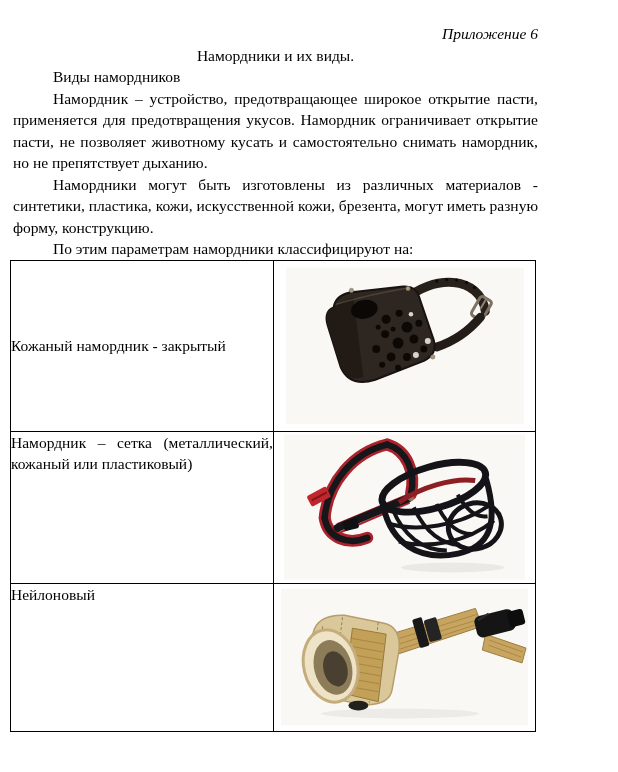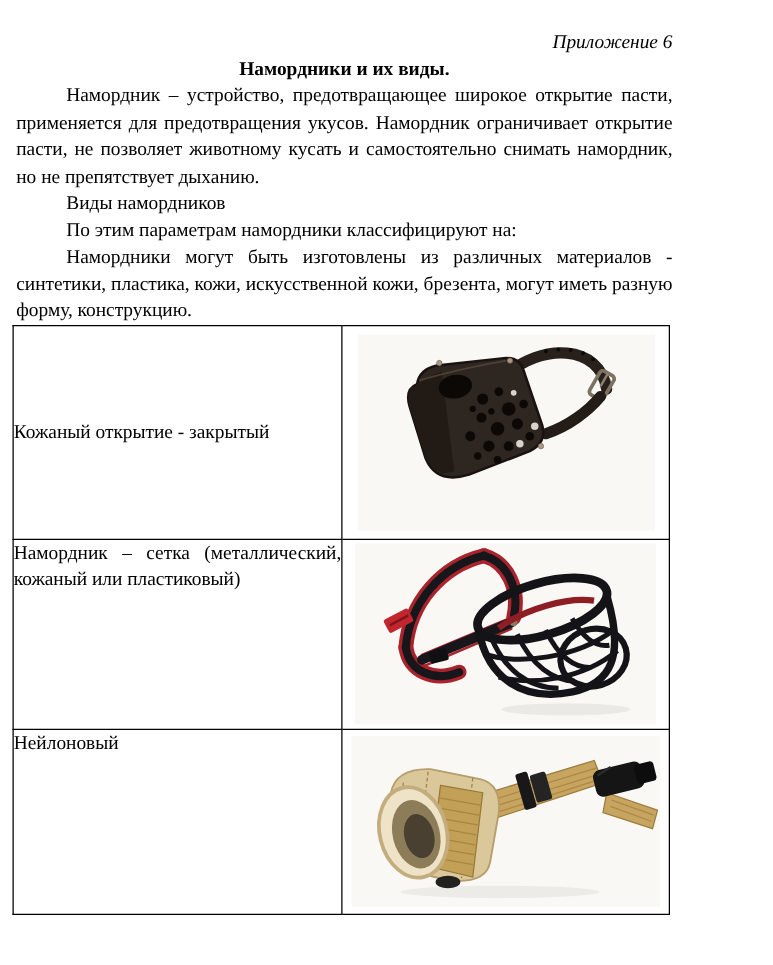--- a/index.html
+++ b/index.html
@@ -9,21 +9,21 @@
     box-sizing:border-box;
     background:#ffffff;
     color:#000;
     font-family:"Liberation Serif","DejaVu Serif",serif;
     font-size:15.5px;
     line-height:21.5px;
     padding:23px 28px 0 13px;
     overflow:hidden;
   }
   .appendix{text-align:right;font-style:italic;margin:0;}
-  .doc-title{font-size:15.5px;font-weight:bold;text-align:center;margin:0;}
+  .doc-title{font-size:15.5px;font-weight:normal;text-align:center;margin:0;}
   .para{margin:0;text-align:justify;text-indent:40px;}
   .para.plain{text-align:left;}
   table.muzzle-table{
     border-collapse:collapse;
     table-layout:fixed;
     width:523px;
     margin-left:-3px;
   }
   table.muzzle-table td{
     border:1.5px solid #000;
@@ -40,33 +40,33 @@
 </style>
 </head>
 <body>
 
 <div class="page">
 
   <p class="appendix">Приложение 6</p>
 
   <h1 class="doc-title">Намордники и их виды.</h1>
 
+  <p class="para plain">Виды намордников</p>
+
   <p class="para">Намордник – устройство, предотвращающее широкое открытие пасти, применяется для предотвращения укусов. Намордник ограничивает открытие пасти, не позволяет животному кусать и самостоятельно снимать намордник, но не препятствует дыханию.</p>
 
-  <p class="para plain">Виды намордников</p>
+  <p class="para">Намордники могут быть изготовлены из различных материалов - синтетики, пластика, кожи, искусственной кожи, брезента, могут иметь разную форму, конструкцию.</p>
 
   <p class="para plain">По этим параметрам намордники классифицируют на:</p>
-
-  <p class="para">Намордники могут быть изготовлены из различных материалов - синтетики, пластика, кожи, искусственной кожи, брезента, могут иметь разную форму, конструкцию.</p>
 
   <table class="muzzle-table">
     <tbody>
 
       <tr class="r1">
-        <td class="cell-label v-center">Кожаный открытие - закрытый</td>
+        <td class="cell-label v-center">Кожаный намордник - закрытый</td>
         <td class="cell-image">
 
           <svg width="238" height="158" viewBox="0 0 240 158">
             <rect x="0" y="0" width="240" height="158" fill="#faf8f5"></rect>
             <path d="M118,34 C148,6 196,8 201,44" stroke="#28201a" stroke-width="9" fill="none" stroke-linecap="round"></path>
             <circle cx="152" cy="13.5" r="1.6" fill="#0b0908"></circle>
               <circle cx="162" cy="12" r="1.6" fill="#0b0908"></circle>
             <circle cx="172" cy="12.5" r="1.6" fill="#0b0908"></circle>
               <circle cx="182" cy="15" r="1.6" fill="#0b0908"></circle>
             <circle cx="190" cy="20" r="1.6" fill="#0b0908"></circle>

